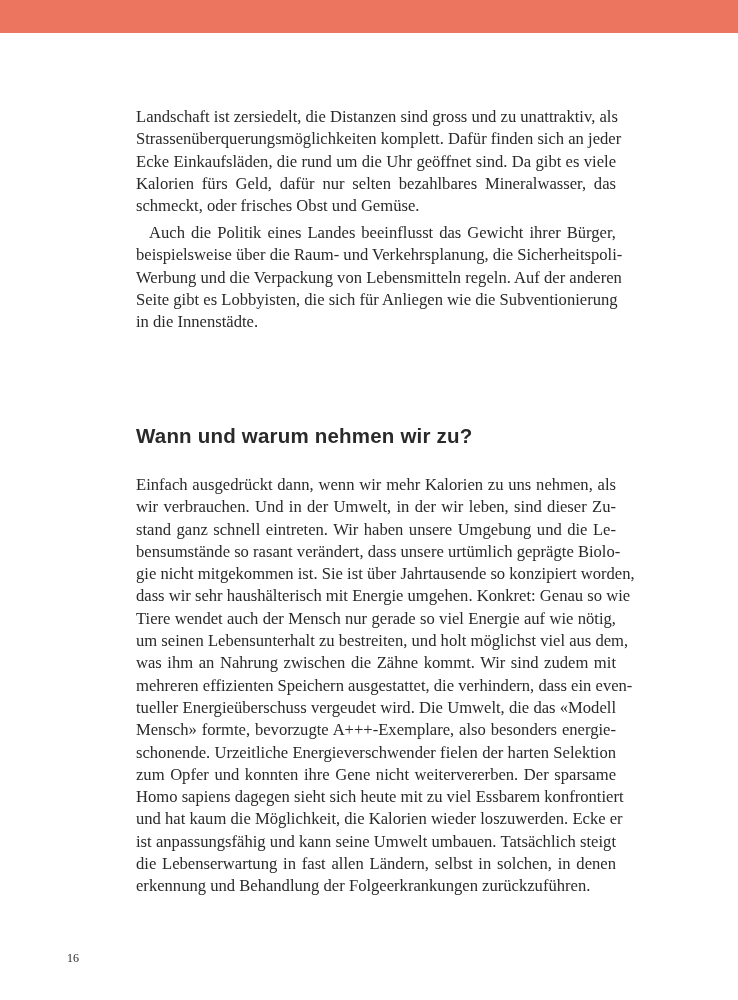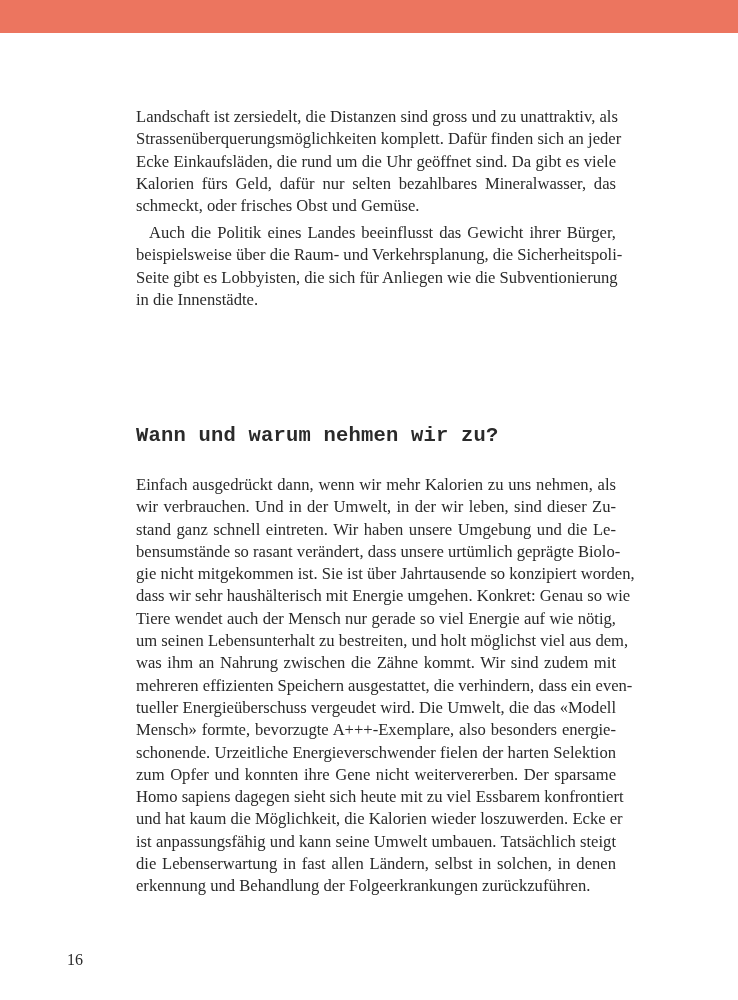--- a/index.html
+++ b/index.html
@@ -16,45 +16,46 @@
     font-size: 16.6px; line-height: 22.3px; color: #2a2a2a;
   }
   .line { display: block; white-space: nowrap; text-align: justify; text-align-last: justify; height: 22.3px; }
   .line.last { text-align-last: left; }
   .line.indent { padding-left: 13px; }
   #block1 { top: 94px; margin-top: 12px; }
   #block2 { top: 222px; }
   #block3 { top: 474px; }
   .heading {
     position: absolute; left: 136px; top: 424px;
-    font-family: Liberation Mono, monospace;
+    font-family: Liberation Sans, sans-serif;
     font-weight: bold; font-size: 20.5px; color: #2a2a2a; letter-spacing: 0.2px;
   }
   .page-number {
     position: absolute; left: 67px; top: 951px;
     font-family: "Liberation Serif", "DejaVu Serif", serif;
-    font-size: 16px; color: #2a2a2a;
+    font-size: 12px; color: #2a2a2a;
   }
 </style>
 </head>
 <body>
 
 <div class="top-band" style="background: rgb(236, 117, 95);"></div>
 
 <div class="text-block" id="block1">
   <span class="line">Landschaft ist zersiedelt, die Distanzen sind gross und zu unattraktiv, als</span>
   <span class="line">Strassenüberquerungsmöglichkeiten komplett. Dafür finden sich an jeder</span>
   <span class="line">Ecke Einkaufsläden, die rund um die Uhr geöffnet sind. Da gibt es viele</span>
   <span class="line">Kalorien fürs Geld, dafür nur selten bezahlbares Mineralwasser, das</span>
   <span class="line last">schmeckt, oder frisches Obst und Gemüse.</span>
 </div>
 
 <div class="text-block" id="block2">
   <span class="line indent">Auch die Politik eines Landes beeinflusst das Gewicht ihrer Bürger,</span>
   <span class="line">beispielsweise über die Raum- und Verkehrsplanung, die Sicherheitspoli-</span>
+  <span class="line">Werbung und die Verpackung von Lebensmitteln regeln. Auf der anderen</span>
   <span class="line">Seite gibt es Lobbyisten, die sich für Anliegen wie die Subventionierung</span>
   <span class="line last">in die Innenstädte.</span>
 </div>
 
 <div class="heading">Wann und warum nehmen wir zu?</div>
 
 <div class="text-block" id="block3">
   <span class="line">Einfach ausgedrückt dann, wenn wir mehr Kalorien zu uns nehmen, als</span>
   <span class="line">wir verbrauchen. Und in der Umwelt, in der wir leben, sind dieser Zu-</span>
   <span class="line">stand ganz schnell eintreten. Wir haben unsere Umgebung und die Le-</span>

